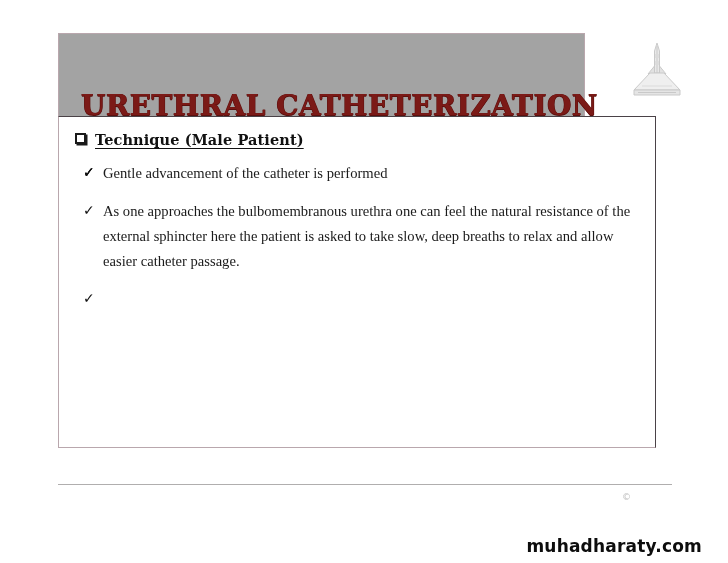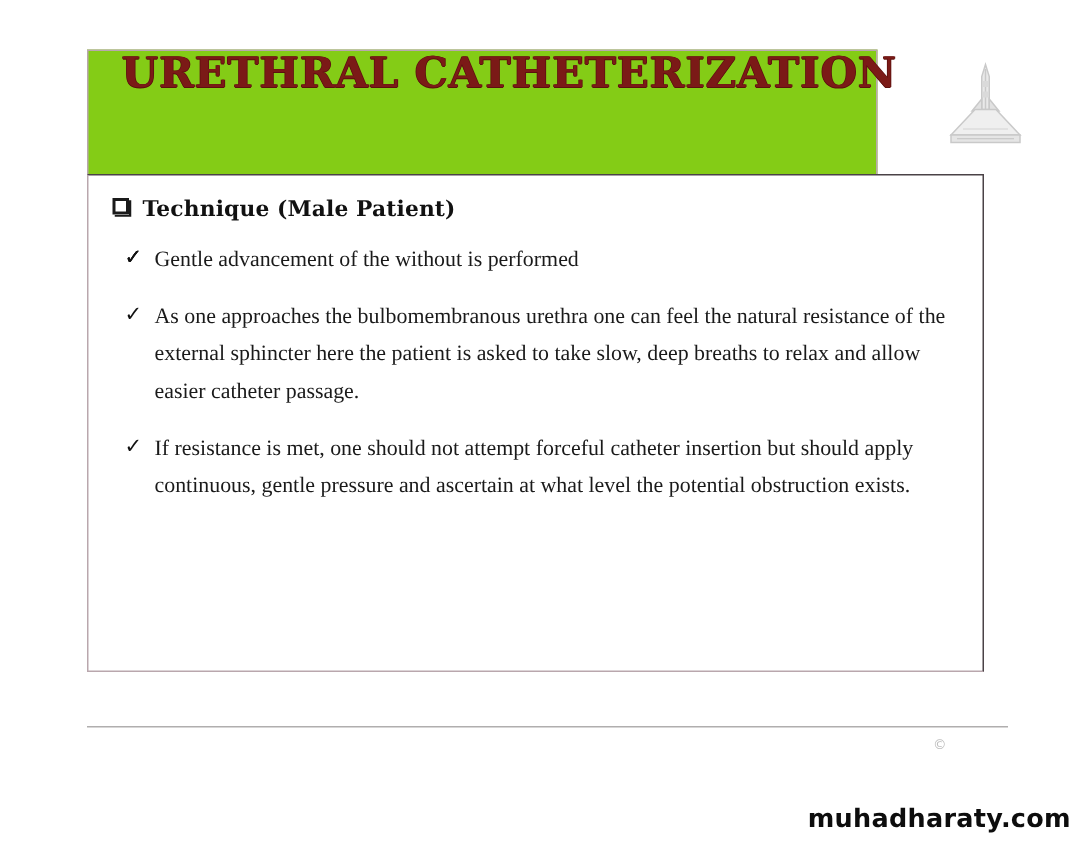--- a/index.html
+++ b/index.html
@@ -24,24 +24,24 @@
   }
 
   
   .title-box {
     position: absolute;
     left: 58px;
     top: 33px;
     width: 527px;
     height: 88px;
     border: 1px solid #b9a7ad;
-    background: #84cc16;
+    background: #a3a3a3;
     box-sizing: border-box;
     display: flex;
-    align-items: flex-start;
+    align-items: flex-end;
   }
   .title-text {
     margin: 0;
     padding: 0 0 0 22px;
     font-family: "DejaVu Serif", "Liberation Serif", serif;
     font-weight: bold;
     font-size: 28px;
     line-height: 1.05;
     letter-spacing: 0.5px;
     color: #7b1a17;
@@ -95,20 +95,21 @@
     position: relative;
     top: -1px;
     flex: 0 0 auto;
     box-shadow: 1.5px 1.5px 0 0 #1a1a1a;
   }
   .section-title {
     font-family: "DejaVu Serif", "Liberation Serif", serif;
     font-weight: bold;
     font-size: 14.5px;
     color: #111111;
+    text-decoration: underline;
     text-underline-offset: 3px;
     letter-spacing: 0.1px;
   }
 
   ul.points {
     list-style: none;
     margin: 0;
     padding: 0;
   }
   ul.points li {
@@ -143,21 +144,21 @@
   .copy-mark {
     position: absolute;
     left: 622px;
     top: 492px;
     font-size: 9px;
     color: #bdbdbd;
     font-family: "DejaVu Sans", "Liberation Sans", sans-serif;
   }
   .site {
     position: absolute;
-    right: 14px;
+    right: 26px;
     top: 536px;
     font-family: "DejaVu Sans", "Liberation Sans", sans-serif;
     font-weight: bold;
     font-size: 17px;
     letter-spacing: 0.2px;
     color: #0d0d0d;
   }
 </style>
 </head>
 <body>
@@ -197,29 +198,28 @@
 
     <ul class="points">
       <li>
         <span class="tick">✓</span>
       </li>
       <li>
         <span class="tick">✓</span>
       </li>
       <li>
         <span class="tick">✓</span>
-        <span>Gentle advancement of the without is performed</span>
+        <span>Gentle advancement of the catheter is performed</span>
       </li>
       <li>
         <span class="tick">✓</span>
         <span>As one approaches the bulbomembranous urethra one can feel the natural resistance of the external sphincter here the patient is asked to take slow, deep breaths to relax and allow easier catheter passage.</span>
       </li>
       <li>
         <span class="tick">✓</span>
-        <span>If resistance is met, one should not attempt forceful catheter insertion but should apply continuous, gentle pressure and ascertain at what level the potential obstruction exists.</span>
       </li>
     </ul>
 
   </div>
 
   <div class="rule"></div>
   <div class="copy-mark">©</div>
   <div class="site">muhadharaty.com</div>
 
 </div>

